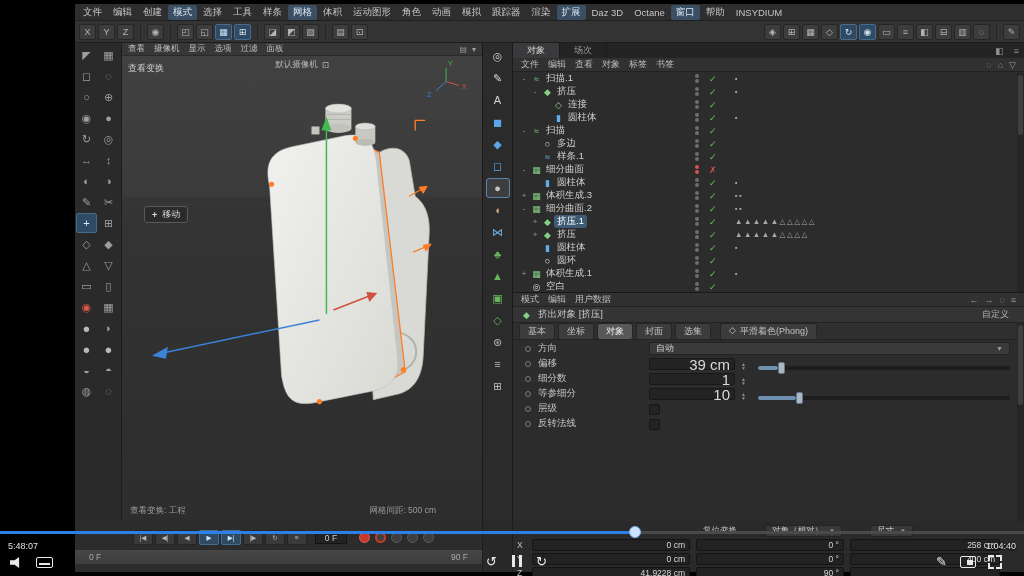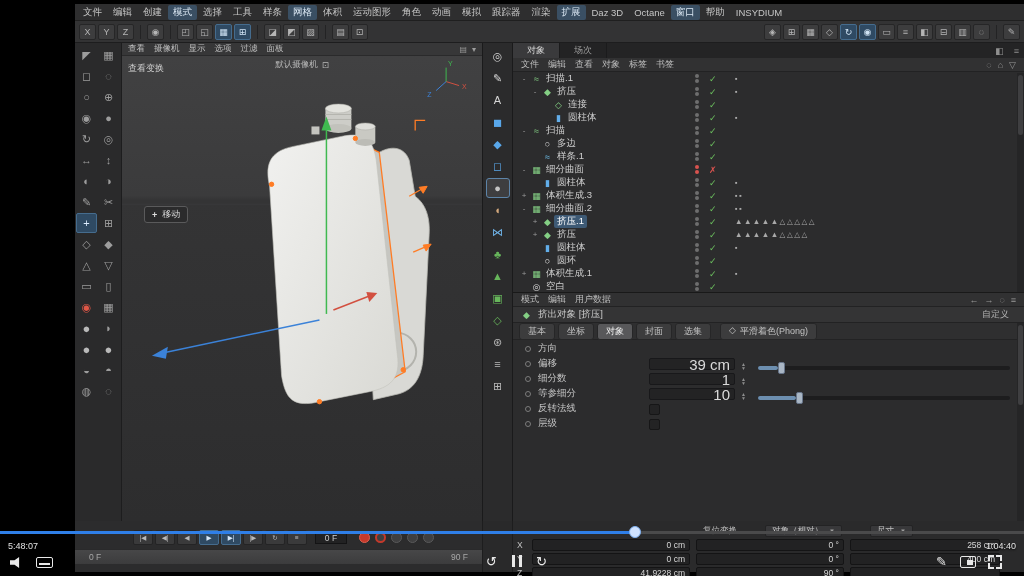--- a/index.html
+++ b/index.html
@@ -388,20 +388,24 @@
         </svg>
         <span class="vpersp">查看变换</span>
         <span class="vcam">
           <span>默认摄像机</span>
           <span>⊡</span>
         </span>
         <span class="vtooltip">
           <b>+</b>
           <span>移动</span>
         </span>
+        <div class="vfoot">
+          <span>查看变换: 工程</span>
+          <span>网格间距: 500 cm</span>
+        </div>
       </div>
     </div>
 
     <div class="vstrip">
 
         <span class="cpi" style="color: rgb(214, 214, 214);">◎</span>
 
         <span class="cpi" style="color: rgb(214, 214, 214);">✎</span>
 
         <span class="cpi" style="color: rgb(214, 214, 214);">A</span>
@@ -727,20 +731,24 @@
             <span>◇</span>
             <span>平滑着色(Phong)</span>
           </span>
         </div>
 
         <div class="arow">
           <span class="akey">
               <i class="adot"></i>
               <span>方向</span>
             </span>
+          <span class="adrop">
+            <span>自动</span>
+              <span class="arr">▼</span>
+          </span>
         </div>
         <div class="arow">
           <span class="akey">
               <i class="adot"></i>
               <span>偏移</span>
             </span>
           <span class="ainput">39 cm</span>
           <span class="aspin">
               <span>▲</span>
               <span>▼</span>
@@ -772,28 +780,28 @@
               <span>▼</span>
             </span>
           <span class="aslider">
             <i class="fill" style="width: 15%;"></i>
             <i class="knob" style="left: 15%;"></i>
           </span>
         </div>
         <div class="arow">
           <span class="akey">
               <i class="adot"></i>
-              <span>反转法线</span>
+              <span>层级</span>
             </span>
           <span class="acheck"></span>
         </div>
         <div class="arow">
           <span class="akey">
               <i class="adot"></i>
-              <span>层级</span>
+              <span>反转法线</span>
             </span>
           <span class="acheck"></span>
         </div>
         <div class="ascroll">
             <i></i>
           </div>
       </div>
     </div>
   </div>
 

